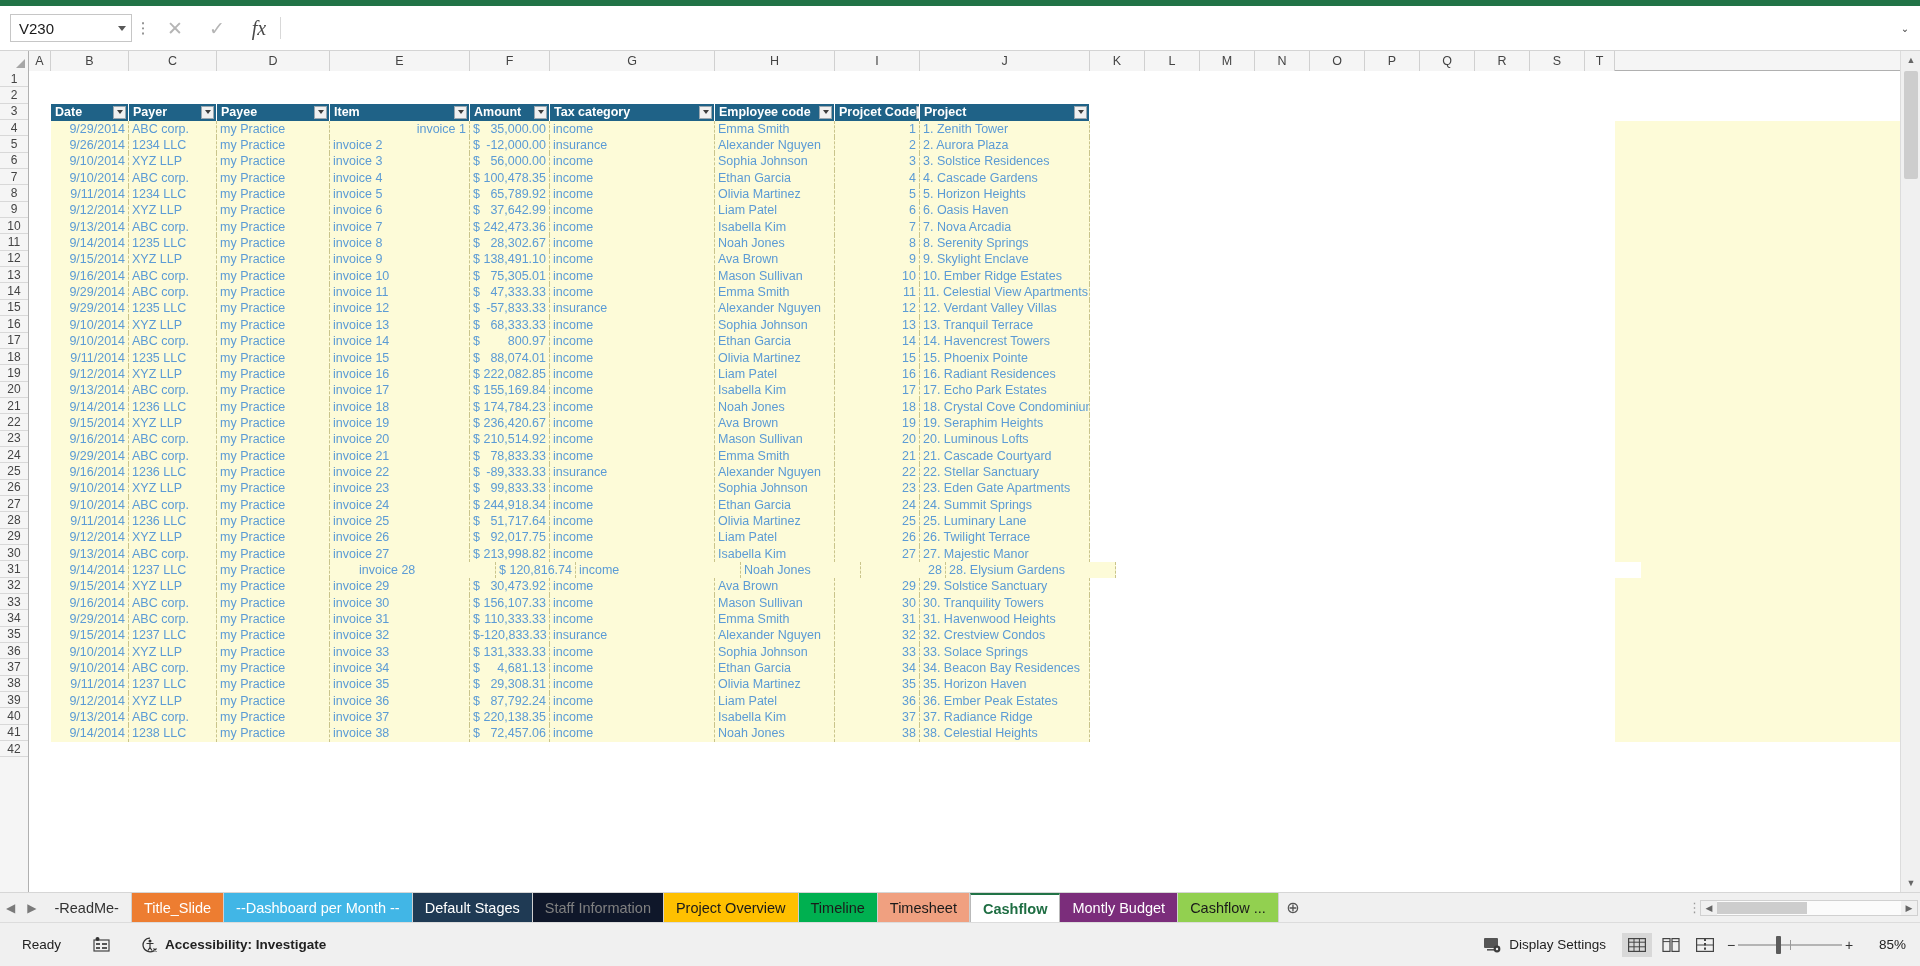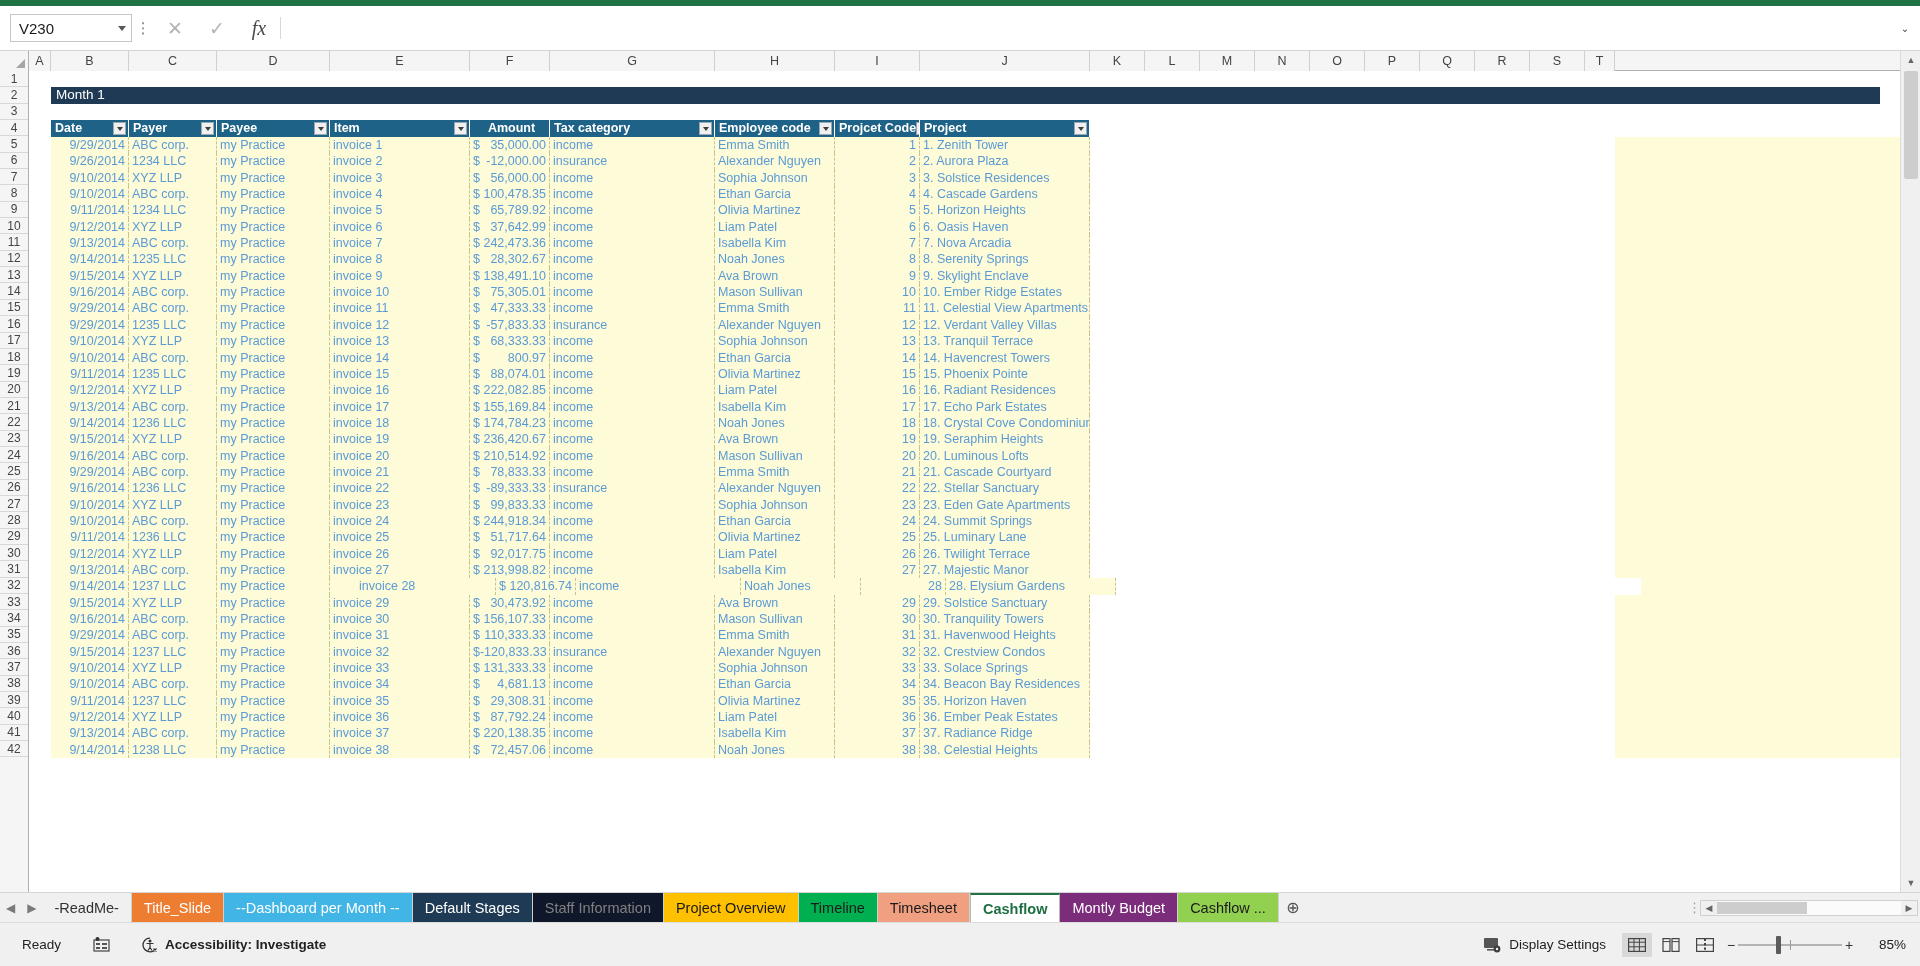--- a/index.html
+++ b/index.html
@@ -345,24 +345,20 @@
             <div class="cell" style="width: 55px;"></div>
             <div class="cell" style="width: 55px;"></div>
             <div class="cell" style="width: 55px;"></div>
             <div class="cell" style="width: 55px;"></div>
             <div class="cell" style="width: 55px;"></div>
             <div class="cell" style="width: 55px;"></div>
             <div class="cell" style="width: 30px;"></div>
           </div>
           <div class="row">
             <div class="cell" style="width: 22px;"></div>
-            <div class="titlebanner" style="width: 1829px;">Month 1</div>
-          </div>
-          <div class="row">
-            <div class="cell" style="width: 22px;"></div>
             <div class="cell" style="width: 78px;"></div>
             <div class="cell" style="width: 88px;"></div>
             <div class="cell" style="width: 113px;"></div>
             <div class="cell" style="width: 140px;"></div>
             <div class="cell" style="width: 80px;"></div>
             <div class="cell" style="width: 165px;"></div>
             <div class="cell" style="width: 120px;"></div>
             <div class="cell" style="width: 85px;"></div>
             <div class="cell" style="width: 170px;"></div>
             <div class="cell" style="width: 55px;"></div>
@@ -395,21 +391,21 @@
               <span class="filterbtn">
                 <i></i>
               </span>
             </div>
             <div class="hcell" style="width: 140px;">
               <span>Item</span>
               <span class="filterbtn">
                 <i></i>
               </span>
             </div>
-            <div class="hcell" style="width: 80px; flex-direction: column;">
+            <div class="hcell" style="width: 80px;">
               <span>Amount</span>
               <span class="filterbtn">
                 <i></i>
               </span>
             </div>
             <div class="hcell" style="width: 165px;">
               <span>Tax category</span>
               <span class="filterbtn">
                 <i></i>
               </span>
@@ -431,21 +427,21 @@
               <span class="filterbtn">
                 <i></i>
               </span>
             </div>
           </div>
           <div class="row band">
             <div class="cell" style="width: 22px; background: rgb(255, 255, 255); border-right: none;"></div>
             <div class="cell" style="width: 78px; text-align: right;">9/29/2014</div>
             <div class="cell" style="width: 88px;">ABC corp.</div>
             <div class="cell" style="width: 113px;">my Practice</div>
-            <div class="cell" style="width: 140px;">invoice 1</div>
+            <div class="cell" style="width: 140px; text-align: right;">invoice 1</div>
             <div class="cell" style="width: 80px; display: flex; justify-content: space-between;">
               <span>$</span>
               <span>35,000.00</span>
             </div>
             <div class="cell" style="width: 165px;">income</div>
             <div class="cell" style="width: 120px;">Emma Smith</div>
             <div class="cell" style="width: 85px; text-align: right;">1</div>
             <div class="cell" style="width: 170px;">1. Zenith Tower</div>
             <div class="cell" style="width: 55px; background: rgb(255, 255, 255); border-right: none;"></div>
             <div class="cell" style="width: 55px; background: rgb(255, 255, 255); border-right: none;"></div>

